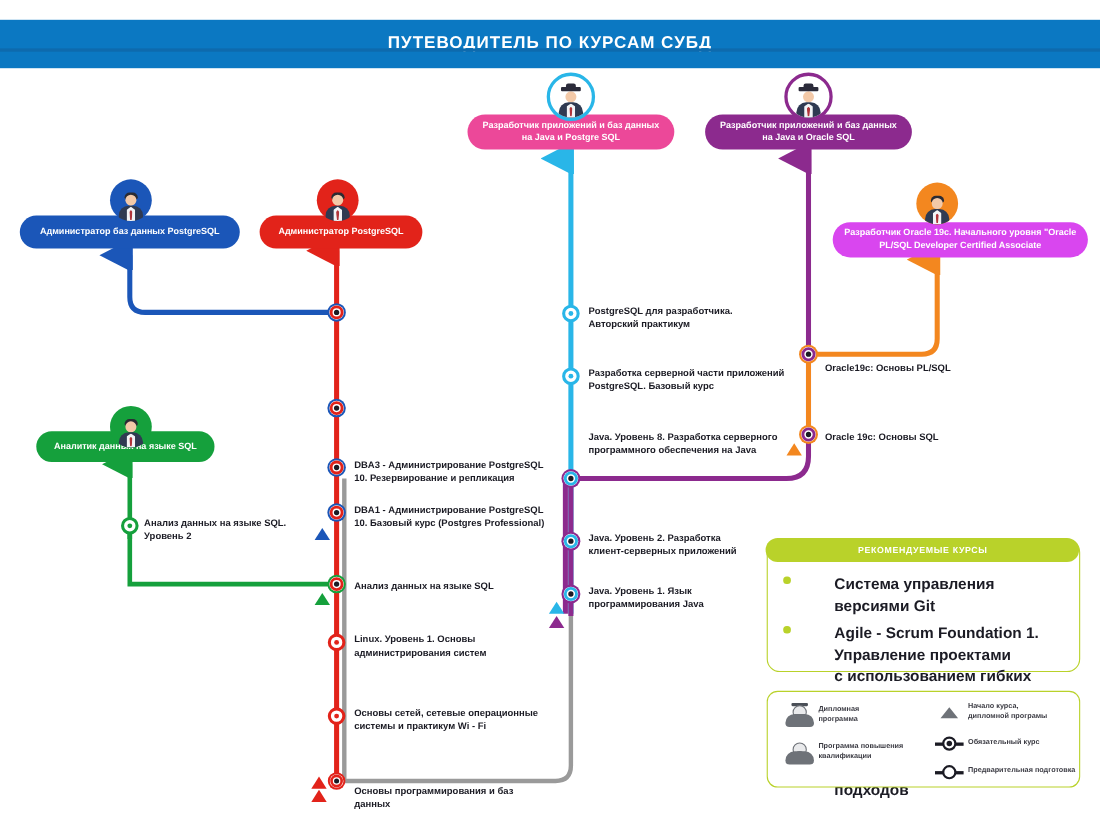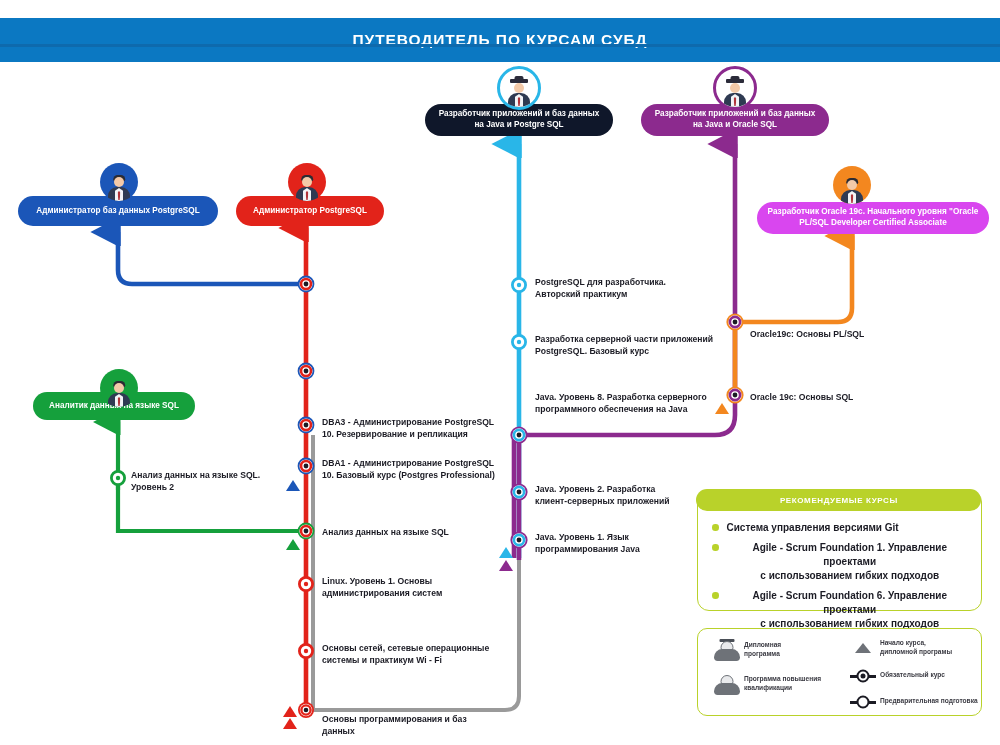--- a/index.html
+++ b/index.html
@@ -107,37 +107,36 @@
 
   
   #rec-panel {
     position: absolute;
     left: 697px; top: 490px;
     width: 285px; height: 121px;
     border: 1.6px solid #b9d22a;
     border-radius: 12px;
     background: #ffffff;
     z-index: 5;
-    text-align: center;
   }
   #rec-head {
     position: absolute; left: -1.6px; top: -1.6px;
     width: 285px; height: 22px;
     background: #b9d22a;
     border-radius: 11px 11px 11px 11px;
     display: flex; align-items: center; justify-content: center;
     color: #ffffff; font-size: 8px; font-weight: bold; letter-spacing: 0.6px;
   }
   #rec-list { position: absolute; left: 0; top: 26px; width: 285px; padding: 4px 10px 0 12px; }
   .rec-item { display: flex; align-items: flex-start; margin-bottom: 6px; }
   .rec-dot {
     width: 6.5px; height: 6.5px; border-radius: 50%;
     background: #b9d22a; flex: 0 0 auto; margin: 3px 8px 0 2px;
   }
-  .rec-text { font-size: 10px; line-height: 1.4; color: #1b1b24; font-weight: bold; white-space: pre-line; }
+  .rec-text { font-size: 14px; line-height: 1.4; color: #1b1b24; font-weight: bold; white-space: pre-line; margin-left: 32px; }
 
   
   #legend-panel {
     position: absolute;
     left: 697px; top: 628px;
     width: 285px; height: 88px;
     border: 1.6px solid #b9d22a;
     border-radius: 10px;
     background: #ffffff;
     z-index: 5;
@@ -266,21 +265,21 @@
 
   <div class="avatar ring" style="left:497px; top:66px; width:44px; height:44px; background:#ffffff; border:3.2px solid #29b6e8;">
     <div class="person">
       <div class="head"></div>
         <div class="cap"></div>
         <div class="body"></div>
       <div class="shirt"></div>
         <div class="tie"></div>
     </div>
   </div>
-  <div class="badge" style="left:425px; top:104px; width:188px; height:32px; background:#0f172a;">Разработчик приложений и баз данных
+  <div class="badge" style="left:425px; top:104px; width:188px; height:32px; background:#ec4899;">Разработчик приложений и баз данных
 на Java и Postgre SQL</div>
 
   <div class="avatar ring" style="left:713px; top:66px; width:44px; height:44px; background:#ffffff; border:3.2px solid #8c2a8e;">
     <div class="person">
       <div class="head"></div>
         <div class="cap"></div>
         <div class="body"></div>
       <div class="shirt"></div>
         <div class="tie"></div>
     </div>

